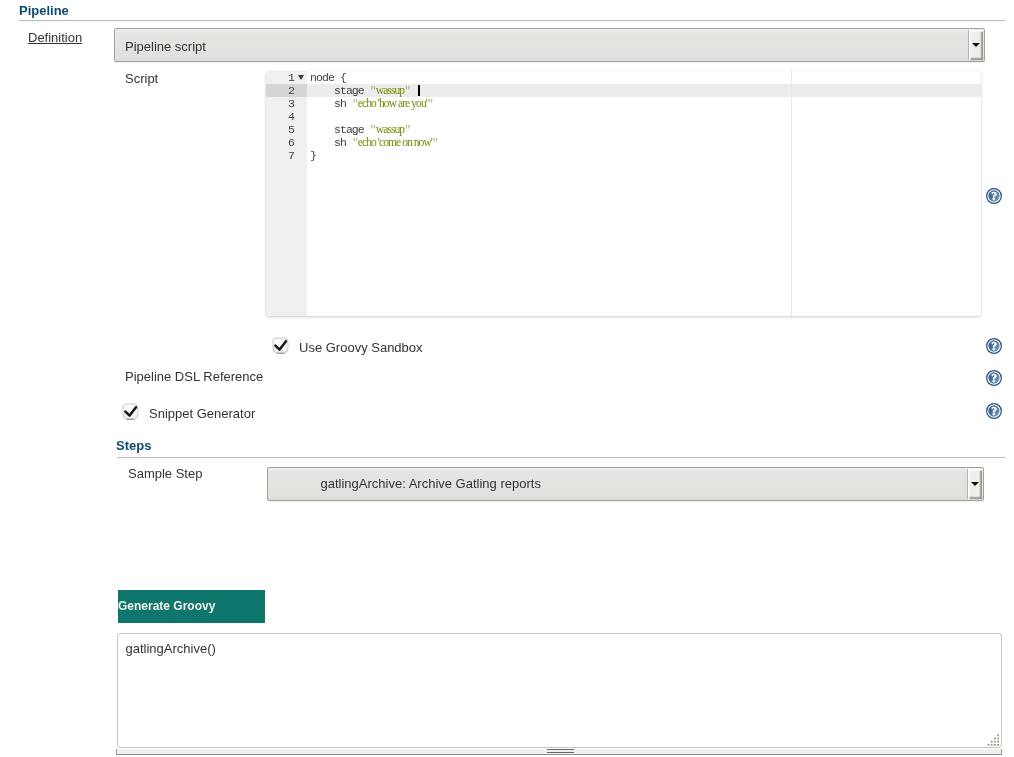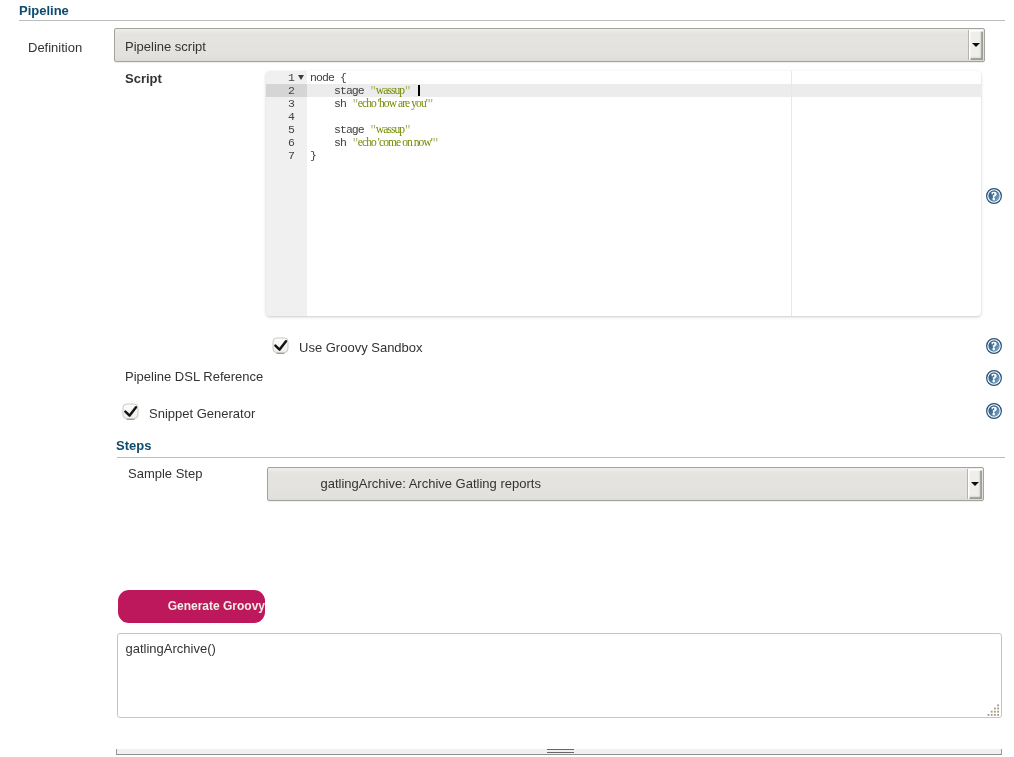--- a/index.html
+++ b/index.html
@@ -34,44 +34,44 @@
   #cursor{position:absolute;left:152px;top:14px;width:1.5px;height:11px;background:#000;}
   .fold{position:absolute;left:298px;top:75px;width:0;height:0;border:3.5px solid transparent;border-top:5px solid #3b3b42;border-bottom:none;}
 
   
   .help{position:absolute;left:986px;width:16px;height:16px;}
 
   
   .cbx{position:absolute;width:17px;height:17px;}
 
   
-  #gen{position:absolute;left:118px;top:590px;width:147px;height:33px;background:#be185d;
-       color:#f2eee6;font-weight:bold;font-size:12px;text-align:right;line-height:33px;border-radius:11px;}
+  #gen{position:absolute;left:118px;top:590px;width:147px;height:33px;background:#0f766e;
+       color:#f2eee6;font-weight:bold;font-size:12px;text-align:left;line-height:33px;}
 
   
-  #ta{position:absolute;left:116.5px;top:633px;width:885px;height:85px;border:1px solid #c5c5c5;
+  #ta{position:absolute;left:116.5px;top:633px;width:885px;height:115px;border:1px solid #c5c5c5;
       border-radius:3px;background:#fff;box-sizing:border-box;}
   #ta .t{position:absolute;left:8px;top:8px;font-size:13px;color:#333;line-height:1;}
   #handle{position:absolute;left:116px;top:748.5px;width:886px;height:6px;background:#f0f0f0;
       border-left:1px solid #999;border-right:1px solid #999;border-bottom:1px solid #8f8f8f;box-sizing:border-box;}
   #handle .grip{position:absolute;left:430px;top:0.8px;width:27px;height:1.7px;
       border-top:1px solid #666;border-bottom:1px solid #666;}
 </style>
 </head>
 <body>
   <div class="abs hdr" style="left:19px;top:4px;">Pipeline</div>
   <div class="abs rule" style="left:19px;top:20px;width:986px;"></div>
 
-  <div class="abs lbl" style="left:28px;top:41px;">Definition</div>
+  <div class="abs lbl" style="left:28px;top:31px;text-decoration:underline;">Definition</div>
   <div class="sel" style="left:114px;top:28px;width:869px;height:32px;">
     <div class="txt" style="top:10.5px;">Pipeline script</div>
     <div class="btn"></div>
   </div>
 
-  <div class="abs lbl" style="left:125px;top:72px;font-weight:bold;">Script</div>
+  <div class="abs lbl" style="left:125px;top:72px;">Script</div>
 
   <div id="ed">
     <div class="gutter"></div>
     <div class="hl-gut"></div>
     <div class="hl-code"></div>
     <div class="pm"></div>
     <div class="gnum" style="top:0;">1</div>
     <div class="gnum" style="top:13px;">2</div>
     <div class="gnum" style="top:26px;">3</div>
     <div class="gnum" style="top:39px;">4</div>

